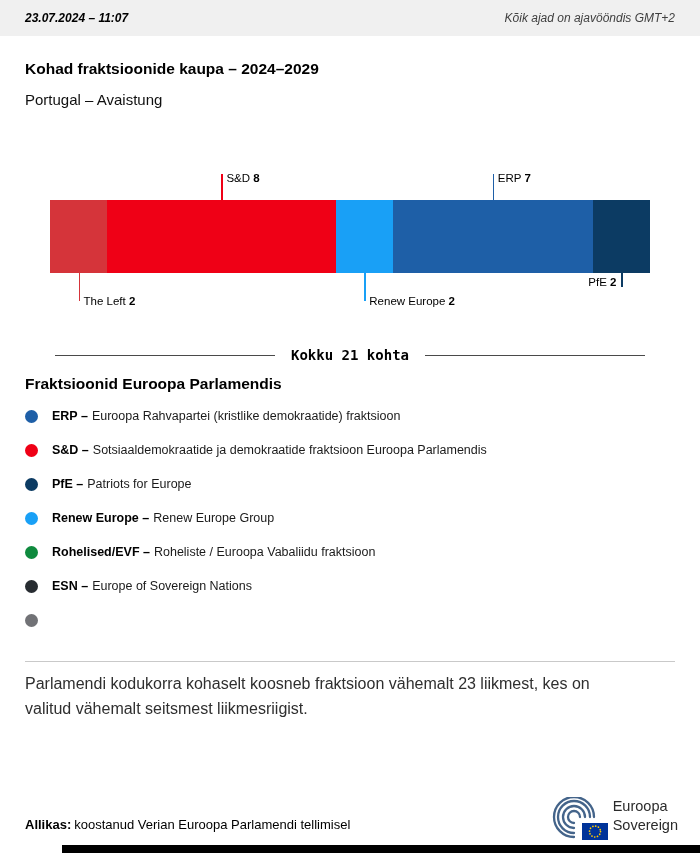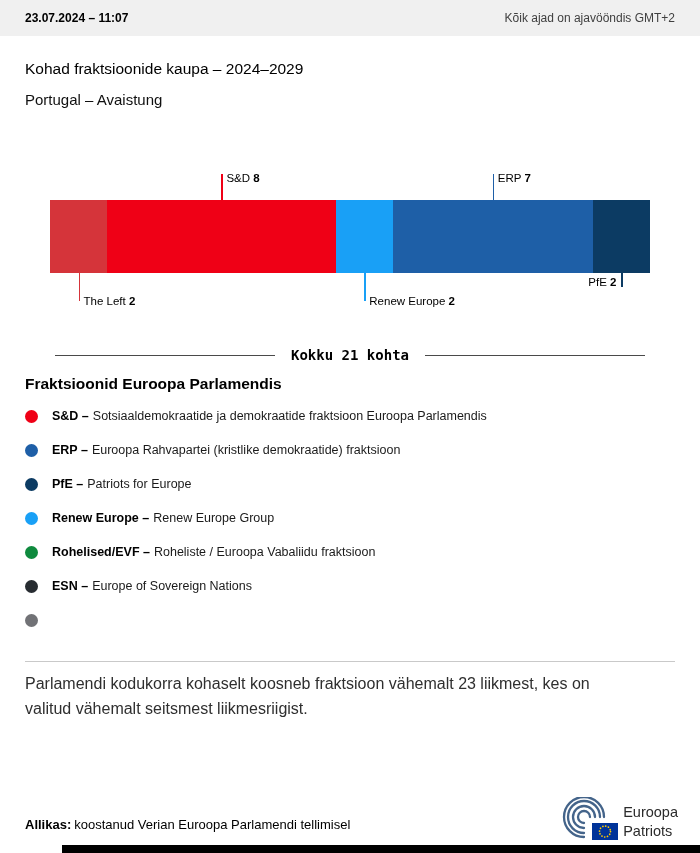--- a/index.html
+++ b/index.html
@@ -5,26 +5,26 @@
   * { margin:0; padding:0; box-sizing:border-box; }
   body{
     width:700px; height:853px; position:relative; overflow:hidden;
     background:#ffffff; color:#000;
     font-family:"Liberation Sans","DejaVu Sans",sans-serif;
   }
   
   .topbar{
     height:36px; background:#f0f0f0;
     display:flex; align-items:center; justify-content:space-between;
-    padding:16px 25px; font-size:12px;
+    padding:16px 25px; font-size:12px;font-style:italic;
   }
   .topbar .dt{ font-weight:bold; color:#000; }
   .topbar .tz{ color:#3f3f3f; }
 
-  .title{ margin:24px 25px 0; font-size:15.5px; font-weight:normal; }
+  .title{ margin:24px 25px 0; font-size:15.5px; font-weight:bold; }
   .subtitle{ margin:13px 25px 0; font-size:15px; font-weight:normal; color:#101010; }
 
   
   .chart{ position:relative; margin:64px 50px 0; height:133px; }
   .seats-bar{ position:absolute; left:0; right:0; top:28px; height:73px; display:flex; }
   .segment{ height:100%; }
   .bar-labels{ position:absolute; inset:0; pointer-events:none; }
   .bar-label{ position:absolute; font-size:11.5px; }
   .bar-label .tick{ position:absolute; left:0; width:1.5px; }
   .bar-label .txt{ position:absolute; white-space:nowrap; color:#000; }
@@ -57,21 +57,21 @@
   .divider{ border:none; border-top:1px solid #c9c9c9; margin:24px 25px 0; }
   .footnote{ margin:10px 75px 0 25px; font-size:16px; line-height:1.55; color:#2f2f2f; }
 
   
   .footer{
     position:absolute; left:25px; right:22px; bottom:12px;
     display:flex; justify-content:space-between; align-items:flex-end;
   }
   .source{ font-size:13px; margin-bottom:9px; }
   .source b{ margin-right:3px; }
-  .logo{ display:flex; align-items:flex-end; gap:3px; }
+  .logo{ display:flex; align-items:flex-start; gap:3px; }
   .logo-text{ font-size:14.5px; color:#2b2b2b; line-height:1.3; display:flex; flex-direction:column; }
 
   .bottom-bar{ position:absolute; left:62px; right:0; bottom:0; height:8px; background:#000; }
 </style>
 </head>
 <body>
 
 <div class="topbar">
   <span class="dt">23.07.2024 – 11:07</span>
   <span class="tz">Kõik ajad on ajavööndis GMT+2</span>
@@ -114,27 +114,27 @@
 
 <div class="total-row">
   <span class="rule"></span>
   <span class="total-text">Kokku 21 kohta</span>
   <span class="rule"></span>
 </div>
 
 <h3 class="legend-title">Fraktsioonid Euroopa Parlamendis</h3>
 <div class="legend">
   <div class="legend-item">
-    <span class="dot" style="background: rgb(239, 0, 22);"></span>
-    <span class="legend-text"><b>S&amp;D –</b><span>Sotsiaaldemokraatide ja demokraatide fraktsioon Euroopa Parlamendis</span></span>
+    <span class="dot" style="background: rgb(30, 95, 167);"></span>
+    <span class="legend-text"><b>ERP –</b><span>Euroopa Rahvapartei (kristlike demokraatide) fraktsioon</span></span>
   </div>
 
   <div class="legend-item">
-    <span class="dot" style="background: rgb(30, 95, 167);"></span>
-    <span class="legend-text"><b>ERP –</b><span>Euroopa Rahvapartei (kristlike demokraatide) fraktsioon</span></span>
+    <span class="dot" style="background: rgb(239, 0, 22);"></span>
+    <span class="legend-text"><b>S&amp;D –</b><span>Sotsiaaldemokraatide ja demokraatide fraktsioon Euroopa Parlamendis</span></span>
   </div>
 
   <div class="legend-item">
     <span class="dot" style="background: rgb(12, 59, 99);"></span>
     <span class="legend-text"><b>PfE –</b><span>Patriots for Europe</span></span>
   </div>
 
 
   <div class="legend-item">
     <span class="dot" style="background: rgb(25, 160, 246);"></span>
@@ -171,18 +171,18 @@
         <path d="M42 20 A16 16 0 1 0 26 36"></path>
         <path d="M46 20 A20 20 0 1 0 26 40"></path>
       </g>
       <g>
         <rect x="34" y="26" width="26" height="17" fill="#003399"></rect>
         <circle cx="47" cy="34.5" r="5.5" fill="none" stroke="#ffcc00" stroke-width="1.7" stroke-dasharray="0.1 2.78" stroke-linecap="round"></circle>
       </g>
     </svg>
     <div class="logo-text">
       <span>Euroopa</span>
-      <span>Patriots</span>
+      <span>Sovereign</span>
     </div>
   </div>
 </div>
 
 <div class="bottom-bar"></div>
 
 </body></html>

